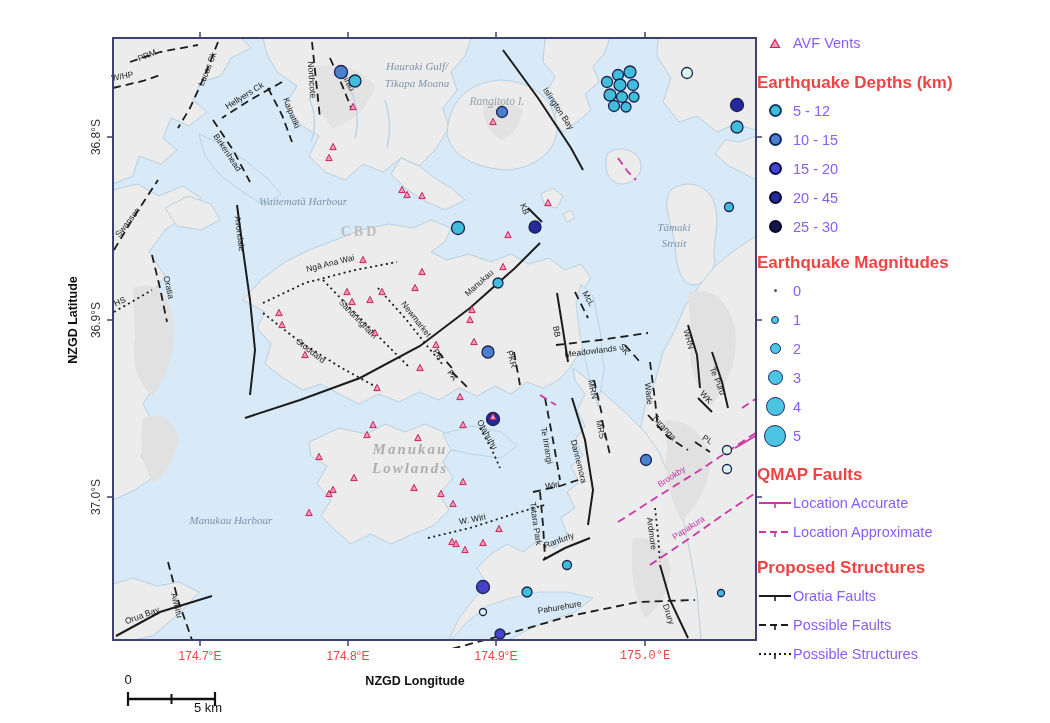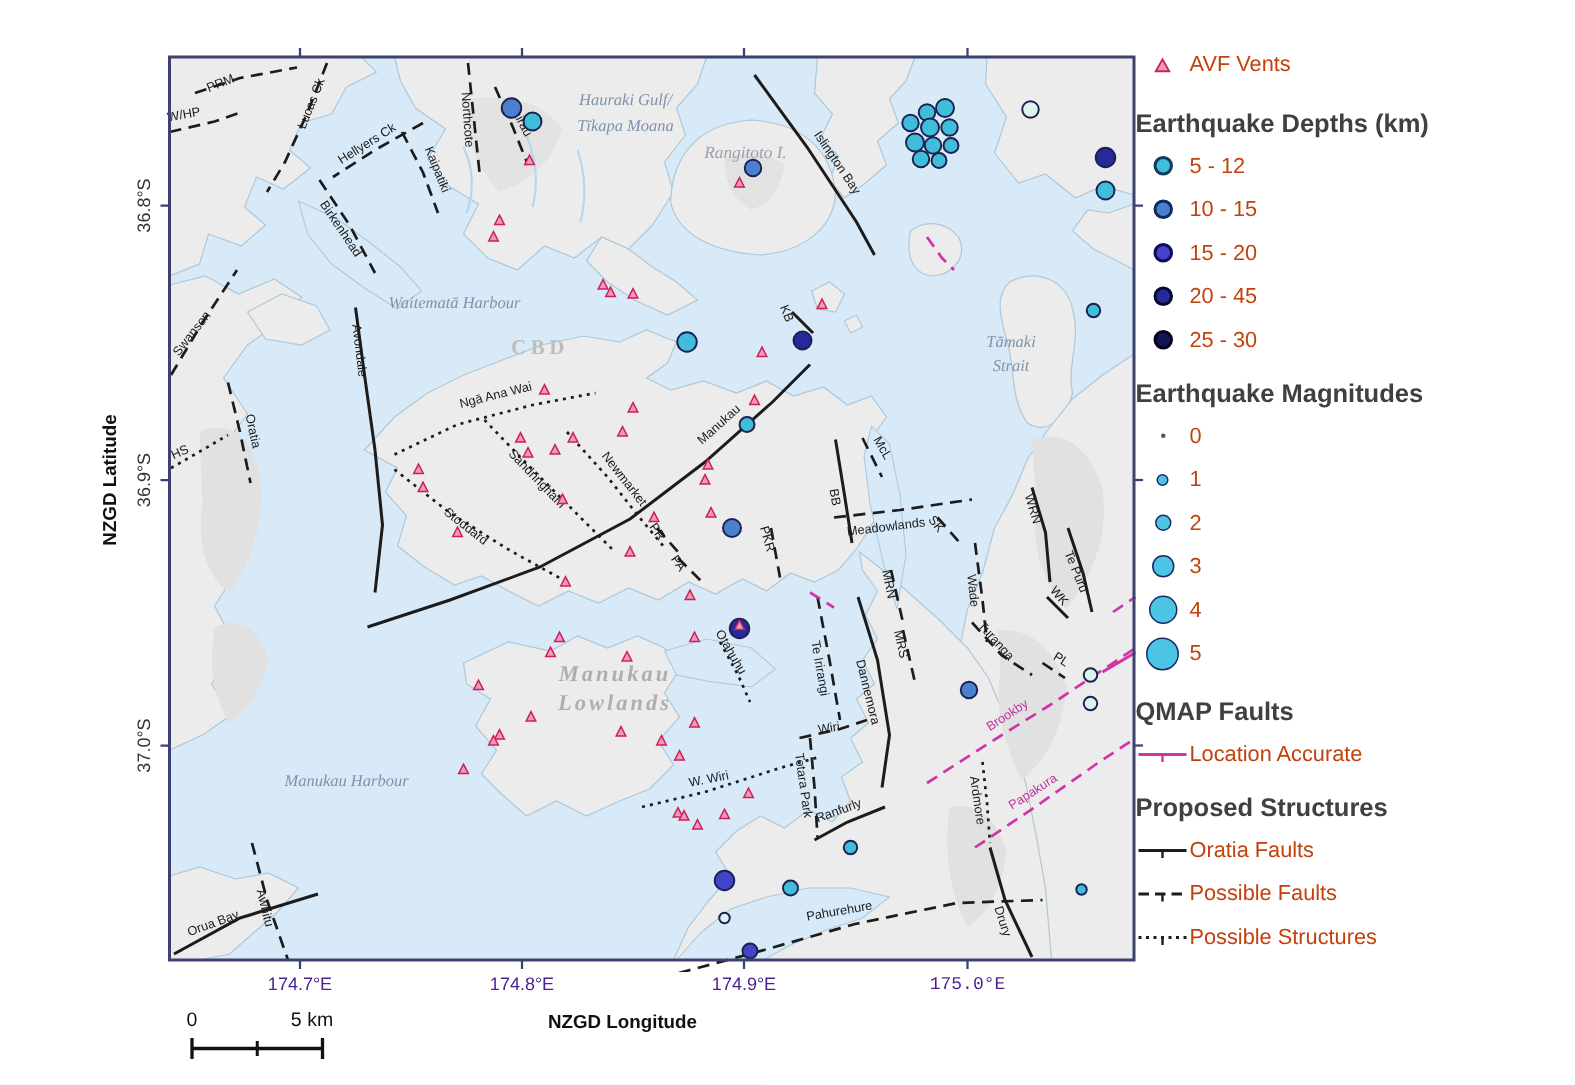--- a/index.html
+++ b/index.html
@@ -6,33 +6,33 @@
   .canvas{position:relative;width:1050px;height:723px;background:#fff;overflow:hidden;
           font-family:"Liberation Sans",sans-serif;}
   #map-svg{position:absolute;left:105px;top:30px;}
   .fault-label{font-family:"Liberation Sans",sans-serif;font-size:8.5px;fill:#1b1b1b;text-anchor:middle;}
   .fault-label.magenta{fill:#c234a0;}
   .place{text-anchor:middle;}
   .place.water{font-family:"Liberation Serif",serif;font-style:italic;font-size:11px;fill:#7e93ab;}
   .place.gray{font-family:"Liberation Serif",serif;font-style:italic;font-size:11.5px;fill:#9aa2ab;}
   .place.cbd{font-family:"Liberation Serif",serif;font-weight:bold;font-size:14px;fill:#bdbdbd;letter-spacing:3px;}
   .place.lowlands{font-family:"Liberation Serif",serif;font-weight:bold;font-style:italic;font-size:15px;fill:#aeaeae;letter-spacing:2px;}
-  .xtick{position:absolute;transform:translateX(-50%);font-size:12px;color:#4c1d95;white-space:nowrap;}
+  .xtick{position:absolute;transform:translateX(-50%);font-size:12px;color:#ef4444;white-space:nowrap;}
   .ytick{position:absolute;transform:translate(-50%,-50%) rotate(-90deg);font-size:12px;color:#333;white-space:nowrap;}
   .axis-label{position:absolute;font-weight:bold;font-size:12.5px;color:#111;white-space:nowrap;}
   .axis-label.y{transform:translate(-50%,-50%) rotate(-90deg);}
   .axis-label.x{transform:translateX(-50%);}
   .scalebar{position:absolute;left:120px;top:672px;width:120px;height:46px;}
   .scalebar .nums{position:relative;height:16px;font-size:13px;color:#111;}
   .scalebar .nums span{position:absolute;transform:translateX(-50%);}
   .legend{position:absolute;left:757px;top:28px;width:290px;color:#1a1a1a;}
   .lg-row{display:flex;align-items:center;height:29px;}
   .lg-sym{width:36px;display:flex;justify-content:center;align-items:center;flex:0 0 36px;}
-  .lg-label{font-size:14.5px;color:#c2410c;}
-  .lg-title{font-size:17px;font-weight:bold;color:#404040;margin:0;padding:0;height:26px;line-height:26px;}
+  .lg-label{font-size:14.5px;color:#8b5cf6;}
+  .lg-title{font-size:17px;font-weight:bold;color:#ef4444;margin:0;padding:0;height:26px;line-height:26px;}
   .mt1{margin-top:12px;} .mt2{margin-top:9px;}
   .dot{border-radius:50%;box-sizing:content-box;}
 </style>
 </head>
 <body>
 
 <div class="canvas">
 
   <svg id="map-svg" width="659" height="618" viewBox="-8 -8 659 618">
     <g>
@@ -298,21 +298,21 @@
       <div class="ytick" style="left: 96px; top: 137px;">36.8°S</div>
       <div class="ytick" style="left: 96px; top: 320px;">36.9°S</div>
       <div class="ytick" style="left: 96px; top: 497px;">37.0°S</div>
     </div>
   <div class="axis-label y" style="left:73px;top:320px;">NZGD Latitude</div>
   <div class="axis-label x" style="left:415px;top:674px;">NZGD Longitude</div>
 
   <div class="scalebar">
     <div class="nums">
       <span style="left:8px;">0</span>
-      <span style="left:88px;">5 km</span>
+      <span style="left:88px;margin-top:28px;">5 km</span>
     </div>
     <svg width="120" height="22">
       <line x1="8" y1="11" x2="95" y2="11" stroke="#111" stroke-width="2.4"></line>
       <line x1="8" y1="4" x2="8" y2="18" stroke="#111" stroke-width="2.2"></line>
       <line x1="51.5" y1="6" x2="51.5" y2="16" stroke="#111" stroke-width="2"></line>
       <line x1="95" y1="4" x2="95" y2="18" stroke="#111" stroke-width="2.2"></line>
     </svg>
   </div>
 
   <div class="legend">
@@ -400,20 +400,29 @@
     <div id="legend-qmap">
         <div class="lg-row">
           <span class="lg-sym">
             <svg width="34" height="14">
               <line x1="1" y1="7" x2="33" y2="7" stroke="#cf35a6" stroke-width="2"></line>
               <line x1="17" y1="7" x2="17" y2="12" stroke="#cf35a6" stroke-width="1.6"></line>
             </svg>
           </span>
           <span class="lg-label">Location Accurate</span>
         </div>
+        <div class="lg-row">
+          <span class="lg-sym">
+            <svg width="34" height="14">
+              <line x1="1" y1="7" x2="33" y2="7" stroke="#cf35a6" stroke-width="2" stroke-dasharray="7,4"></line>
+              <line x1="17" y1="7" x2="17" y2="12" stroke="#cf35a6" stroke-width="1.6"></line>
+            </svg>
+          </span>
+          <span class="lg-label">Location Approximate</span>
+        </div>
       </div>
     <h3 class="lg-title mt2">Proposed Structures</h3>
     <div id="legend-proposed">
         <div class="lg-row">
           <span class="lg-sym">
             <svg width="34" height="14">
               <line x1="1" y1="7" x2="33" y2="7" stroke="#1c1c1c" stroke-width="2"></line>
               <line x1="17" y1="7" x2="17" y2="12" stroke="#1c1c1c" stroke-width="1.6"></line>
             </svg>
           </span>

